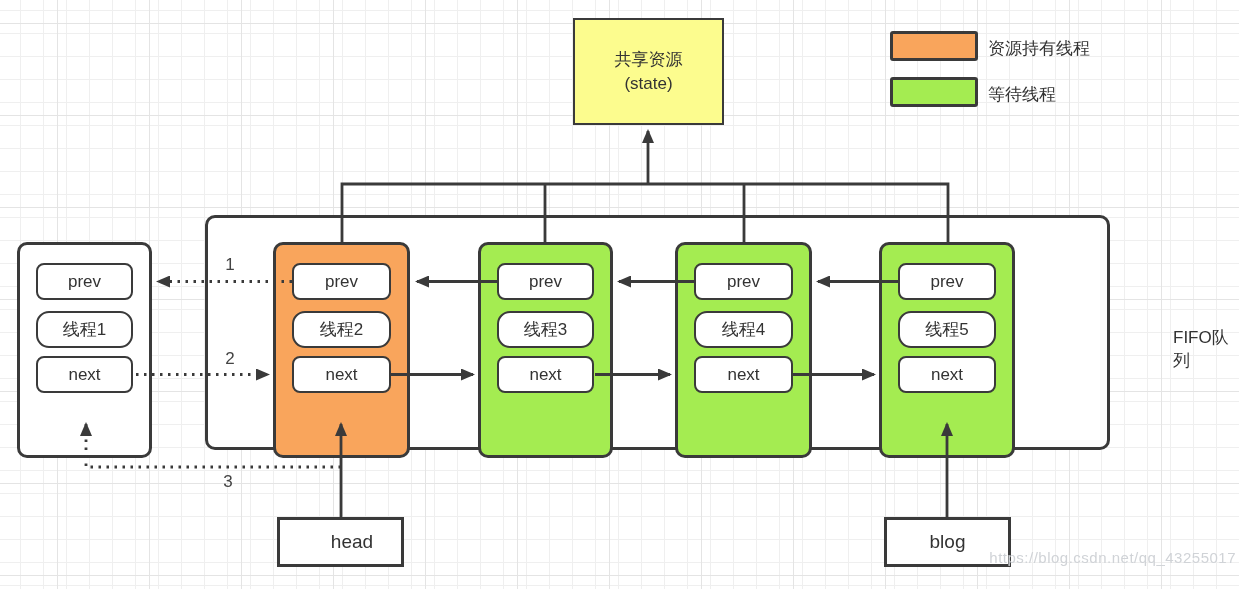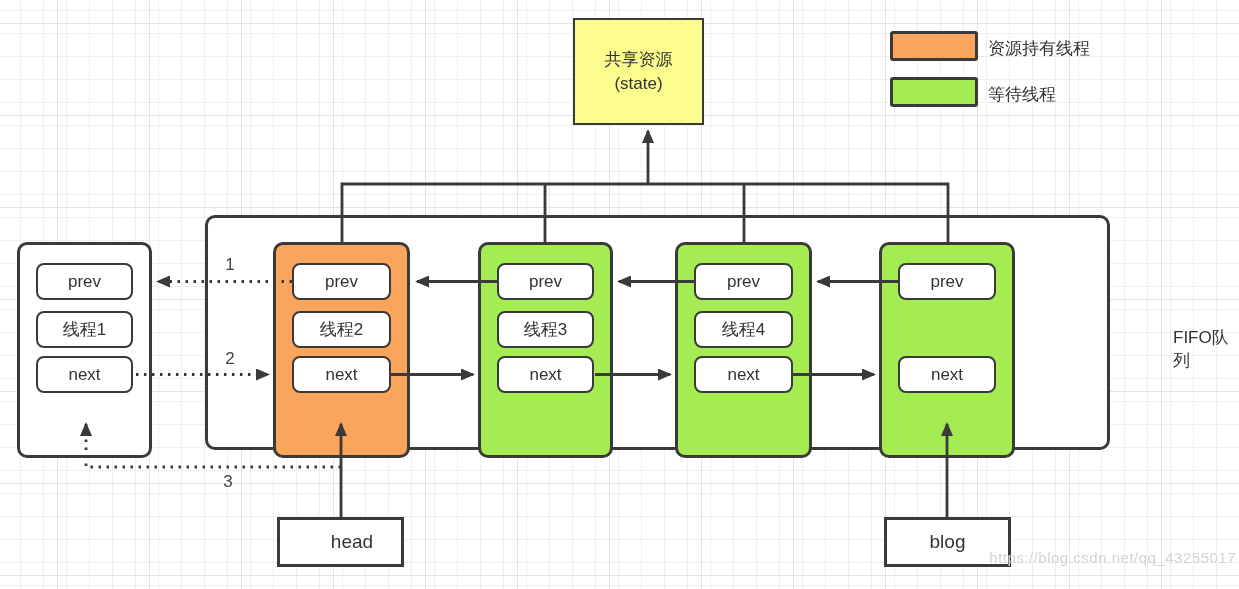--- a/index.html
+++ b/index.html
@@ -19,23 +19,23 @@
     pointer-events:none; z-index:5; }
 
   .container { position:absolute; left:205px; top:215px; width:905px; height:235px;
     background:#ffffff; border:3px solid #3a3a3a; border-radius:10px; z-index:1; }
 
   .node { position:absolute; top:242px; height:216px; border:3px solid #3a3a3a;
     border-radius:10px; background:#ffffff; z-index:2; }
   .cell { position:absolute; left:16px; right:16px; height:37px; background:#ffffff;
     border:2.5px solid #3a3a3a; border-radius:8px; display:flex; align-items:center;
     justify-content:center; font-size:17px; color:#333333; }
-  .cell.r1 { top:18px; } .cell.r2 { top:66px; } .cell.r3 { top:111px; }
+  .cell.r1 { top:18px; } .cell.r2 { top:66px;border-radius:13px; } .cell.r3 { top:111px; }
 
-  .shared { position:absolute; left:573px; top:18px; width:131px; height:107px;
+  .shared { position:absolute; left:573px; top:18px; width:151px; height:107px;
     border:2.5px solid #3a3a3a; display:flex; flex-direction:column; align-items:center;
     justify-content:center; font-size:17px; color:#333333; line-height:24px; z-index:2; }
 
   .swatch { position:absolute; left:890px; width:88px; height:30px;
     border:3px solid #3a3a3a; border-radius:3px; z-index:2; }
   .legend-label { position:absolute; left:988px; font-size:17px; color:#333333; z-index:2; }
 
   .pointer-box { position:absolute; top:517px; width:127px; height:50px; background:#ffffff;
     border:3px solid #3a3a3a; display:flex; align-items:center; justify-content:center;
     font-size:19px; color:#333333; z-index:2; }
@@ -87,20 +87,21 @@
   </div>
 
   <div class="node" style="left: 675px; width: 137px; background-color: rgb(164, 236, 81);">
     <div class="cell r1">prev</div>
     <div class="cell r2">线程4</div>
     <div class="cell r3">next</div>
   </div>
 
   <div class="node" style="left: 879px; width: 136px; background-color: rgb(164, 236, 81);">
     <div class="cell r1">prev</div>
+    <div class="cell r2">线程5</div>
     <div class="cell r3">next</div>
   </div>
 
   <div class="pointer-box" style="left:277px;padding-left:23px;">head</div>
   <div class="pointer-box" style="left:884px;">blog</div>
 
   <div class="step-label" style="left:218px; top:255px;">1</div>
   <div class="step-label" style="left:218px; top:349px;">2</div>
   <div class="step-label" style="left:216px; top:472px;">3</div>
 

